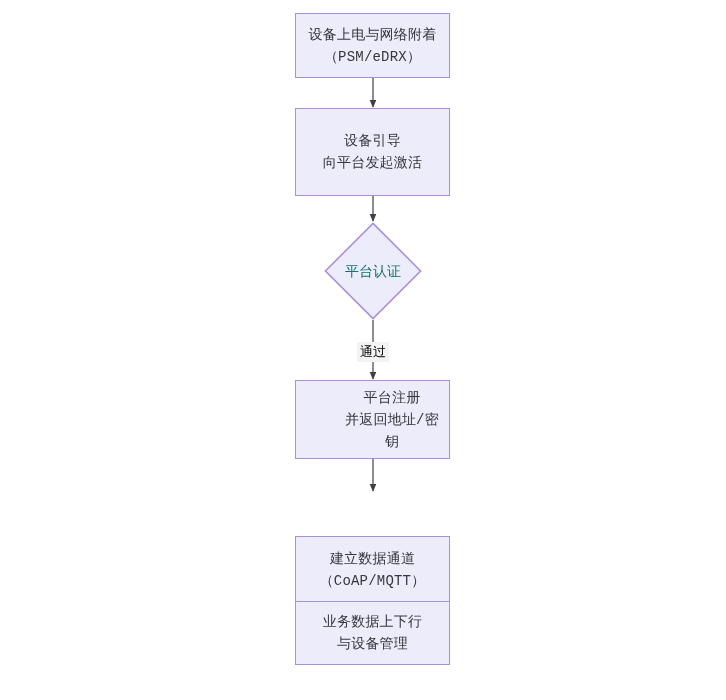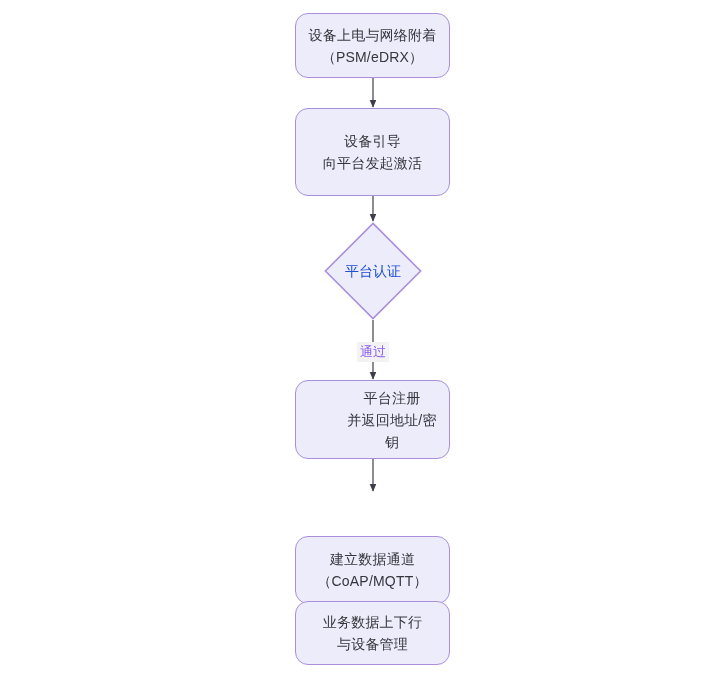--- a/index.html
+++ b/index.html
@@ -35,21 +35,22 @@
     justify-content: center;
     text-align: center;
     color: #36363c;
     font-size: 14px;
     line-height: 22px;
     letter-spacing: 0.2px;
   }
   .node.process {
     background: #ececfb;
     border: 1.6px solid #ab8fdd;
-    border-radius: 13px;
+    border-radius: 0;
+    font-family: Liberation Mono, monospace;
   }
   .node-label {
     display: block;
     white-space: pre-line;
     padding: 0 6px;
   }
   .diamond-wrap {
     position: absolute;
   }
   .diamond-wrap svg {
@@ -59,29 +60,29 @@
   }
   .diamond-text {
     position: absolute;
     left: 0;
     top: 0;
     width: 100%;
     height: 100%;
     display: flex;
     align-items: center;
     justify-content: center;
-    color: #1d4ed8;
+    color: #0f766e;
     font-size: 14px;
     line-height: 22px;
     text-align: center;
   }
   .edge-label {
     position: absolute;
     background: #f3f3f3;
-    color: #8b5cf6;
+    color: #000000;
     font-size: 13px;
     line-height: 18px;
     padding: 1px 3px;
     white-space: nowrap;
     transform: translate(-50%, -50%);
   }
 </style>
 </head>
 <body>
 

